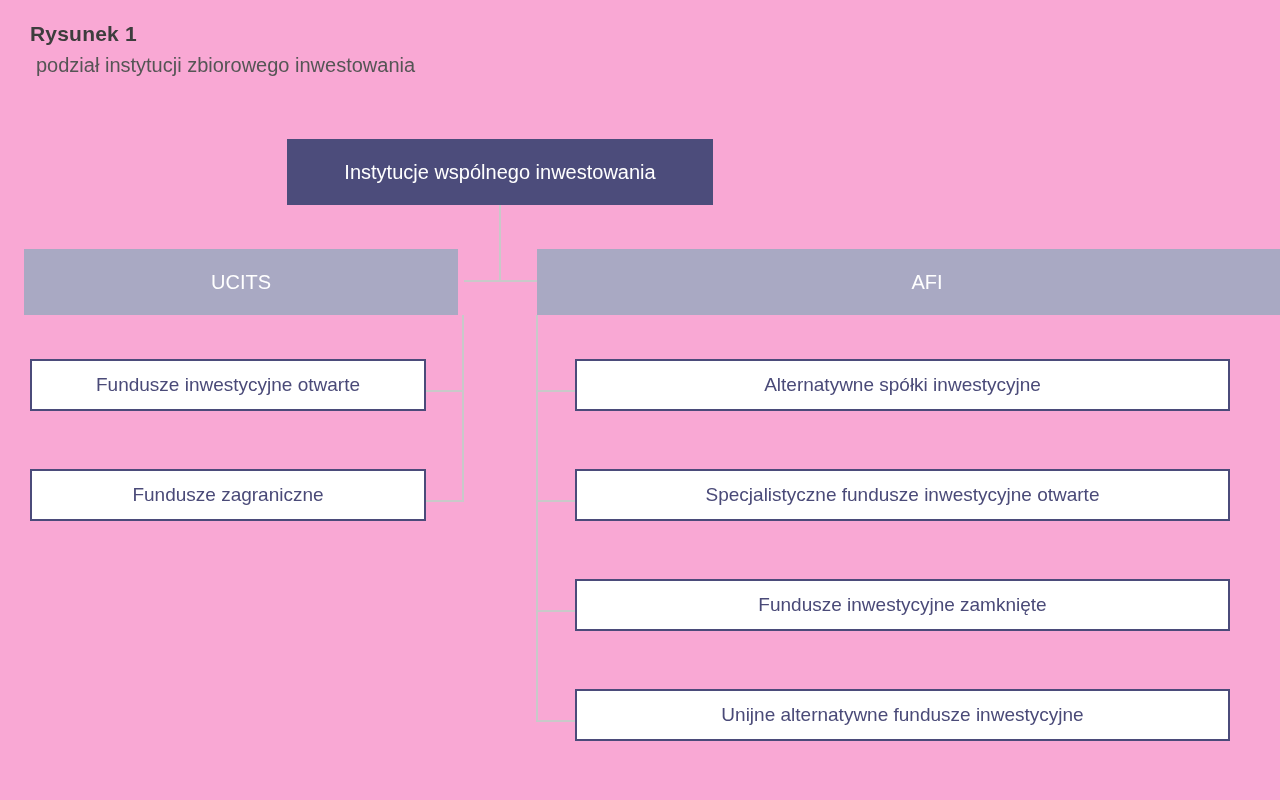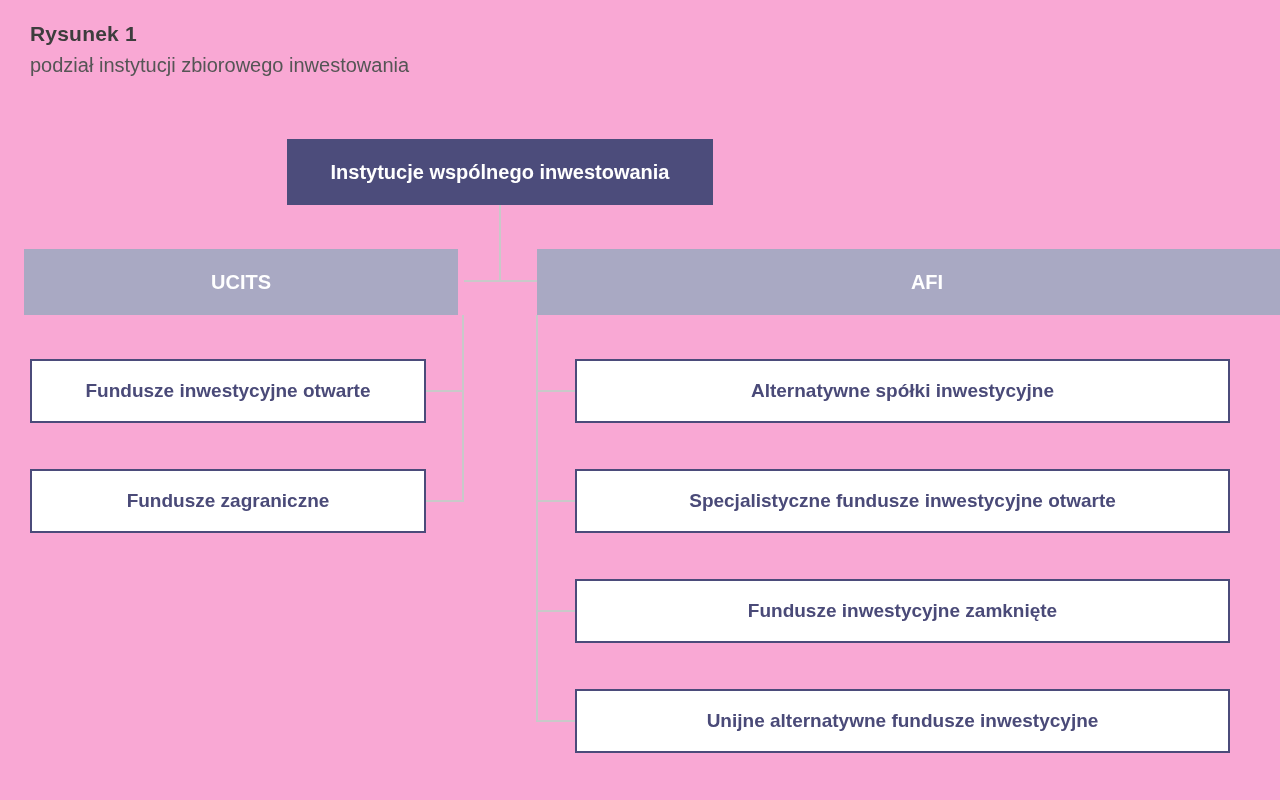--- a/index.html
+++ b/index.html
@@ -26,33 +26,33 @@
     position: absolute;
     left: 30px;
     top: 22px;
     font-size: 21px;
     font-weight: bold;
     color: var(--title-text);
     letter-spacing: 0.2px;
   }
   .figure-caption {
     position: absolute;
-    left: 30px;
+    left: 36px;
     top: 54px;
     font-size: 20px;
     font-weight: normal;
     color: var(--caption-text);
   }
   .node {
     position: absolute;
     display: flex;
     align-items: center;
     justify-content: center;
     text-align: right;
-    font-weight: bold;
+    font-weight: normal;
   }
   .node-root {
     left: 287px;
     top: 139px;
     width: 426px;
     height: 66px;
     background: var(--root-fill);
     color: var(--header-text);
     font-size: 20px;
   }
@@ -63,21 +63,21 @@
     top: 249px;
     height: 66px;
   }
   .node-branch.ucits { left: 24px;  width: 434px; }
   .node-branch.afi   { left: 537px; width: 780px; }
   .node-leaf {
     background: #ffffff;
     border: 2px solid var(--box-border);
     color: var(--box-text);
     font-size: 19px;
-    height: 64px;
+    height: 52px;
   }
   .leaf-left  { left: 30px;  width: 396px; }
   .leaf-right { left: 575px; width: 655px; }
   .row-1 { top: 359px; }
   .row-2 { top: 469px; }
   .row-3 { top: 579px; }
   .row-4 { top: 689px; }
   .connector {
     position: absolute;
     background: var(--connector);

